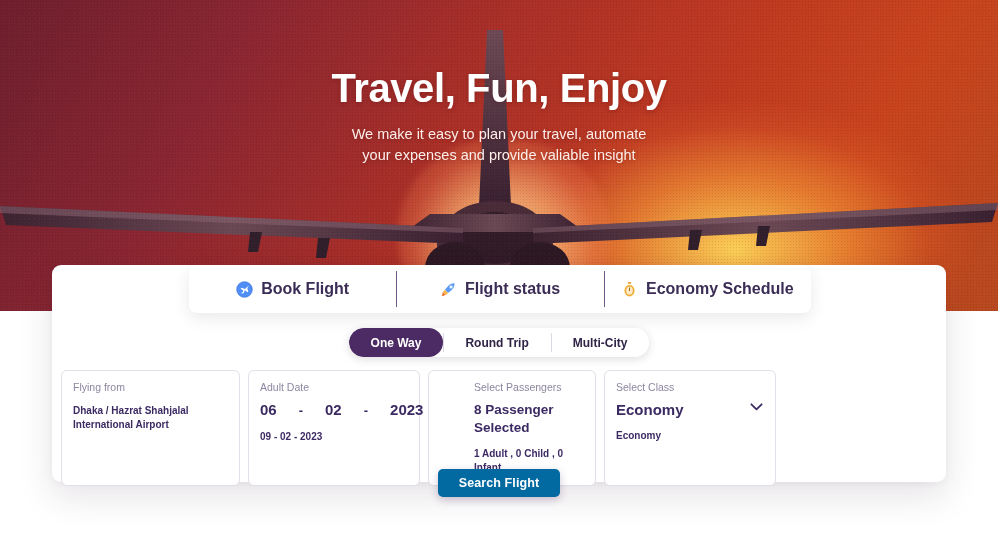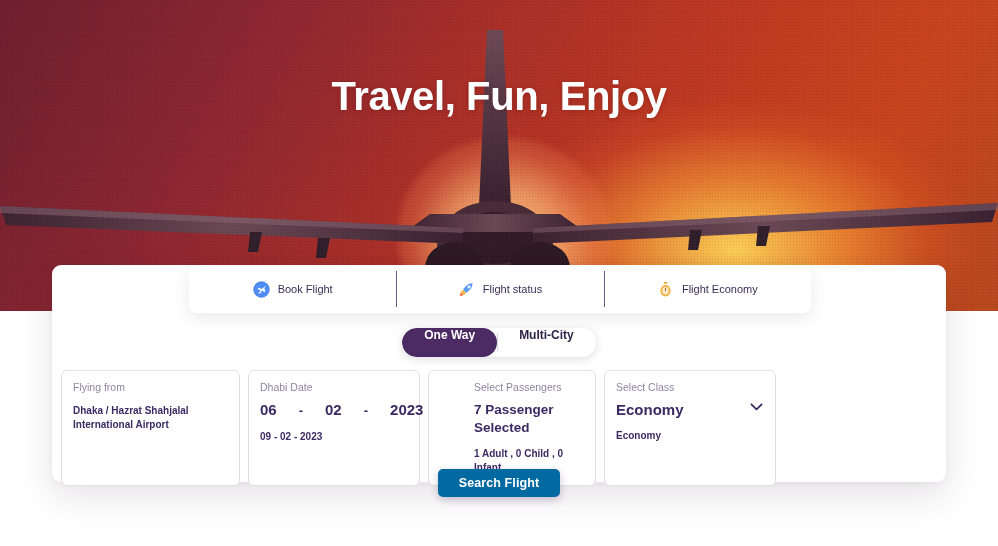--- a/index.html
+++ b/index.html
@@ -81,21 +81,21 @@
   
   .hero-copy {
     position: absolute;
     left: 0;
     top: 0;
     width: 998px;
     text-align: center;
     z-index: 4;
   }
   .hero-title {
-    margin: 16px;
+    margin: 8px;
     padding-top: 56px;
     font-size: 40px;
     line-height: 48px;
     font-weight: bold;
     letter-spacing: -0.4px;
     color: #ffffff;
     text-shadow: 0 1px 5px rgba(80,10,10,0.30);
   }
   .hero-sub {
     margin: 12px auto 0;
@@ -130,22 +130,22 @@
     border-radius: 8px;
     box-shadow: 0 5px 16px rgba(60,40,60,0.10);
     display: flex;
   }
   .tab {
     flex: 1 1 0;
     display: flex;
     align-items: center;
     justify-content: center;
     gap: 8px;
-    font-size: 11px;
-    font-weight: normal;
+    font-size: 16px;
+    font-weight: bold;
     color: #3b2d55;
     cursor: pointer;
     position: relative;
     user-select: none;
   }
   .tab + .tab::before {
     content: "";
     position: absolute;
     left: 0;
     top: 6px;
@@ -172,21 +172,21 @@
   .trip-pills {
     display: flex;
     height: 29px;
     border-radius: 15px;
     background: #ffffff;
     box-shadow: 0 2px 9px rgba(60,40,60,0.17);
     overflow: hidden;
   }
   .pill {
     display: flex;
-    align-items: flex-start;
+    align-items: center;
     justify-content: center;
     font-size: 12px;
     font-weight: bold;
     color: #2f2347;
     padding: 0 22px;
     cursor: pointer;
     background: #ffffff;
     position: relative;
     user-select: none;
   }
@@ -343,20 +343,24 @@
       <path d="M690,230 L702,230 L698,250 L688,250 Z" fill="#31202c"></path>
       <path d="M758,226 L770,226 L766,246 L756,246 Z" fill="#31202c"></path>
 
       <path d="M400,282 L598,282 L620,311 L380,311 Z" fill="#3a2330" opacity="0.85"></path>
     </svg>
 
     <div class="hero-grain"></div>
 
     <div class="hero-copy">
       <h1 class="hero-title">Travel, Fun, Enjoy</h1>
+      <div class="hero-sub">
+        <span>We make it easy to plan your travel, automate</span><br>
+        <span>your expenses and provide valiable insight</span>
+      </div>
     </div>
   </div>
 
   <div class="booking-card">
 
     <div class="tab-strip">
 
       <div class="tab">
         <svg class="tab-icon" viewBox="0 0 24 24">
           <circle cx="12" cy="12" r="11" fill="#4f8ef7"></circle>
@@ -378,58 +382,61 @@
       </div>
 
       <div class="tab">
         <svg class="tab-icon" viewBox="0 0 24 24">
           <rect x="9.6" y="1.4" width="4.8" height="2.6" rx="0.8" fill="#f0a32e"></rect>
           <ellipse cx="12" cy="13.6" rx="7.2" ry="8.2" fill="#f6b73c"></ellipse>
           <ellipse cx="12" cy="13.6" rx="5.2" ry="6.2" fill="#fde9c4"></ellipse>
           <ellipse cx="12" cy="13.6" rx="5.2" ry="6.2" fill="none" stroke="#e08f1e" stroke-width="0.8"></ellipse>
           <rect x="11.5" y="9.2" width="1.2" height="5" rx="0.5" fill="#8a5a10"></rect>
         </svg>
-        <span>Flight Economy</span>
+        <span>Economy Schedule</span>
       </div>
     </div>
 
     <div class="trip-row">
       <div class="trip-pills">
         <div class="pill active">
           <span>One Way</span>
         </div>
         <div class="pill">
+          <span>Round Trip</span>
+        </div>
+        <div class="pill">
           <span>Multi-City</span>
         </div>
       </div>
     </div>
 
     <div class="fields">
 
       <div class="field f-from">
         <div class="field-label">Flying from</div>
         <div class="field-sub">Dhaka / Hazrat Shahjalal International Airport</div>
       </div>
 
 
       <div class="field f-date">
-        <div class="field-label">Dhabi Date</div>
+        <div class="field-label">Adult Date</div>
         <div class="date-line">
           <span class="date-seg d-day">06</span>
           <span class="date-dash">-</span>
           <span class="date-seg d-mon">02</span>
           <span class="date-dash">-</span>
           <span class="date-seg">2023</span>
         </div>
         <div class="field-sub">09 - 02 - 2023</div>
       </div>
 
       <div class="field f-pax">
         <div class="field-label">Select Passengers</div>
-        <div class="field-value small">7 Passenger Selected</div>
+        <div class="field-value small">8 Passenger Selected</div>
         <div class="field-sub">1 Adult , 0 Child , 0 Infant</div>
       </div>
 
       <div class="field f-class">
         <div class="field-label">Select Class</div>
         <div class="field-value">Economy</div>
         <svg class="chev" viewBox="0 0 16 10">
           <path d="M1.6 1.6 L8 8 L14.4 1.6" fill="none" stroke="#3c2a63" stroke-width="2.2" stroke-linecap="round" stroke-linejoin="round"></path>
         </svg>
         <div class="field-sub">Economy</div>

